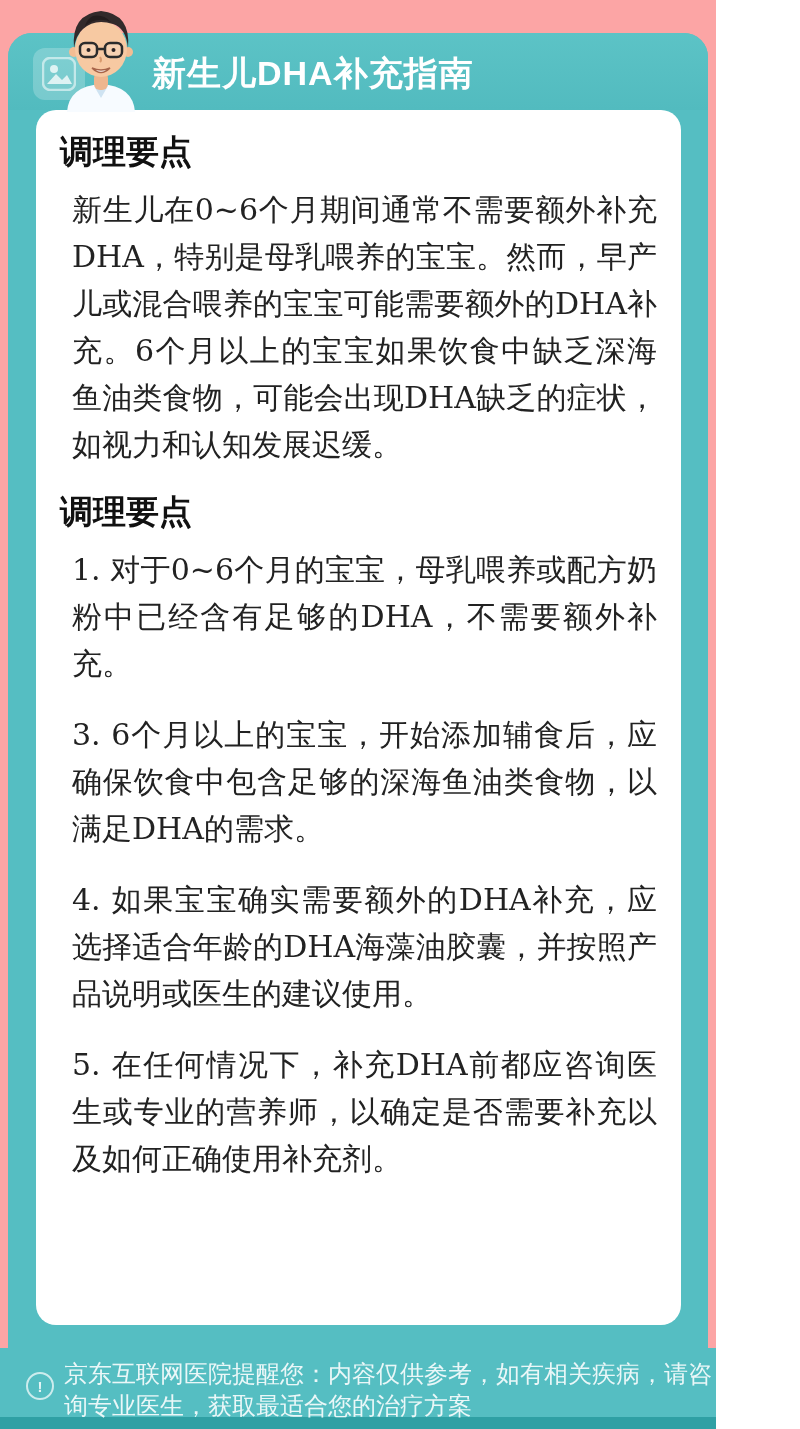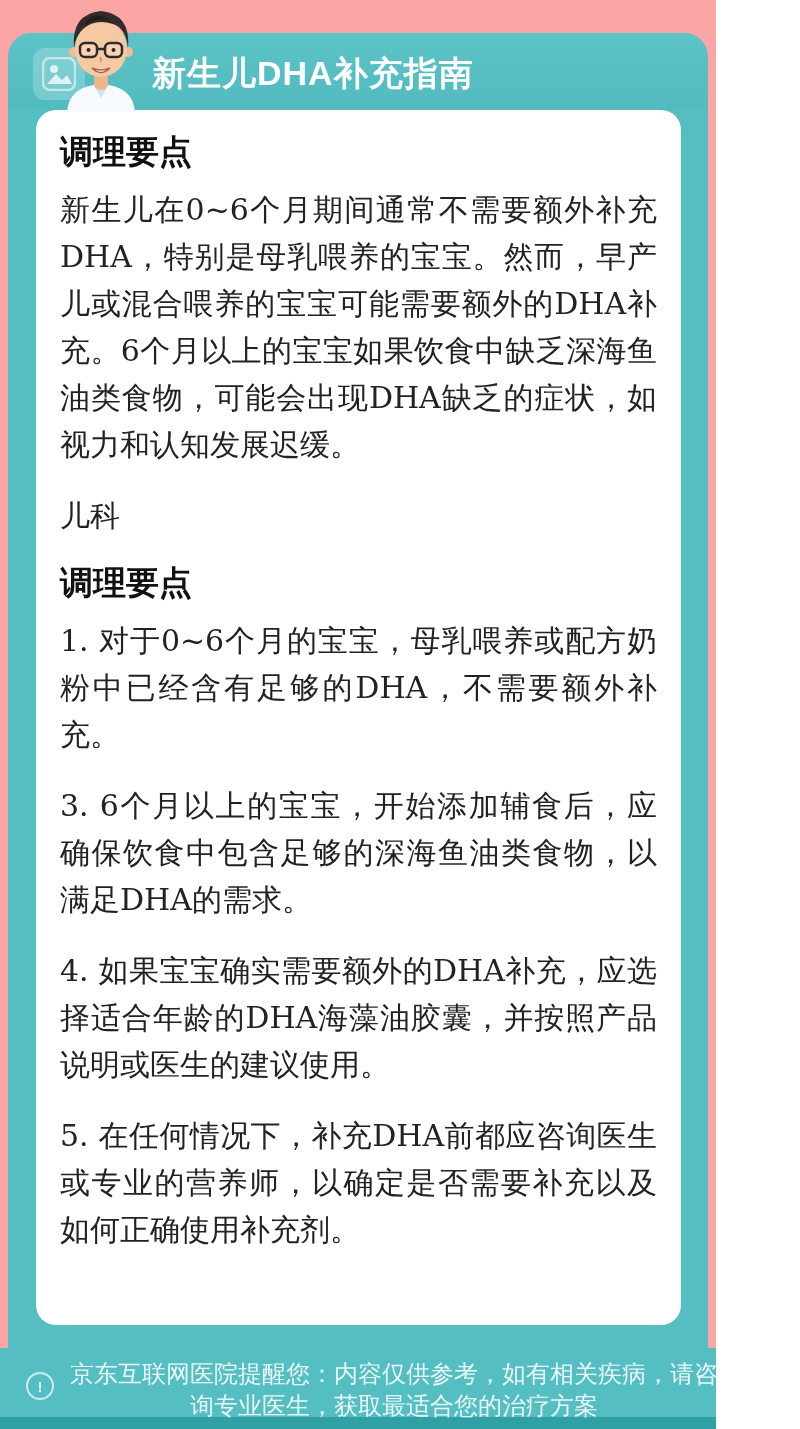--- a/index.html
+++ b/index.html
@@ -24,32 +24,32 @@
   .avatar{position:absolute;left:50px;top:2px;width:102px;height:110px;z-index:5;}
   .avatar svg{width:100%;height:100%;}
 
   
   .card{position:relative;margin:0 27px 0 28px;background:#ffffff;border-radius:20px;
         padding:16px 24px 26px 24px;box-sizing:border-box;min-height:1215px;}
   .card h2{font-family:"Liberation Sans",sans-serif;font-size:33px;font-weight:700;
            color:#111111;margin:16px 0 14px 0;line-height:40px;}
   .card h2:first-child{margin-top:6px;}
   .card p{font-family:"DejaVu Serif","Liberation Serif",serif;font-size:30px;
-          line-height:47px;color:#222222;margin:0 0 24px 0;text-align:justify;}
+          line-height:47px;color:#222222;margin:0 0 24px 12px;text-align:justify;}
   .card p.last{margin-bottom:0;}
 
   
   .footer{position:absolute;left:0;right:0;top:1348px;bottom:0;background:#55bec2;
           border-bottom:12px solid #2fa0a4;box-sizing:border-box;z-index:6;
           display:flex;align-items:flex-start;padding:10px 16px 0 26px;}
   .info-badge{flex:0 0 auto;width:24px;height:24px;border:2px solid rgba(255,255,255,0.7);
           border-radius:50%;color:rgba(255,255,255,0.85);font-size:15px;font-weight:700;
           display:flex;align-items:center;justify-content:center;margin-top:14px;}
   .footer-text{flex:0 0 660px;margin:0 0 0 10px;color:rgba(255,255,255,0.88);
-          font-size:24px;line-height:32px;text-align:center;}
+          font-size:24px;line-height:32px;}
   .thumb{flex:0 0 auto;width:48px;height:48px;margin-left:2px;margin-top:12px;cursor:pointer;}
 </style>
 </head>
 <body>
 
 <div class="page">
 
   <div class="hero">
     <div class="header">
       <div class="deco">
@@ -59,21 +59,20 @@
           <path d="M5 27 L14 17 L20 23 L25 18 L30 27 Z" fill="rgba(255,255,255,0.75)"></path>
         </svg>
       </div>
       <div class="title">新生儿DHA补充指南</div>
     </div>
 
     <div class="card">
       <div id="sections">
           <h2>调理要点</h2>
           <p>新生儿在0~6个月期间通常不需要额外补充DHA，特别是母乳喂养的宝宝。然而，早产儿或混合喂养的宝宝可能需要额外的DHA补充。6个月以上的宝宝如果饮食中缺乏深海鱼油类食物，可能会出现DHA缺乏的症状，如视力和认知发展迟缓。</p>
-          <p>儿科</p>
           <h2>调理要点</h2>
           <p>1. 对于0~6个月的宝宝，母乳喂养或配方奶粉中已经含有足够的DHA，不需要额外补充。</p>
           <p>3. 6个月以上的宝宝，开始添加辅食后，应确保饮食中包含足够的深海鱼油类食物，以满足DHA的需求。</p>
           <p>4. 如果宝宝确实需要额外的DHA补充，应选择适合年龄的DHA海藻油胶囊，并按照产品说明或医生的建议使用。</p>
           <p class="last">5. 在任何情况下，补充DHA前都应咨询医生或专业的营养师，以确定是否需要补充以及如何正确使用补充剂。</p>
         </div>
     </div>
   </div>
 
   <div class="avatar">

